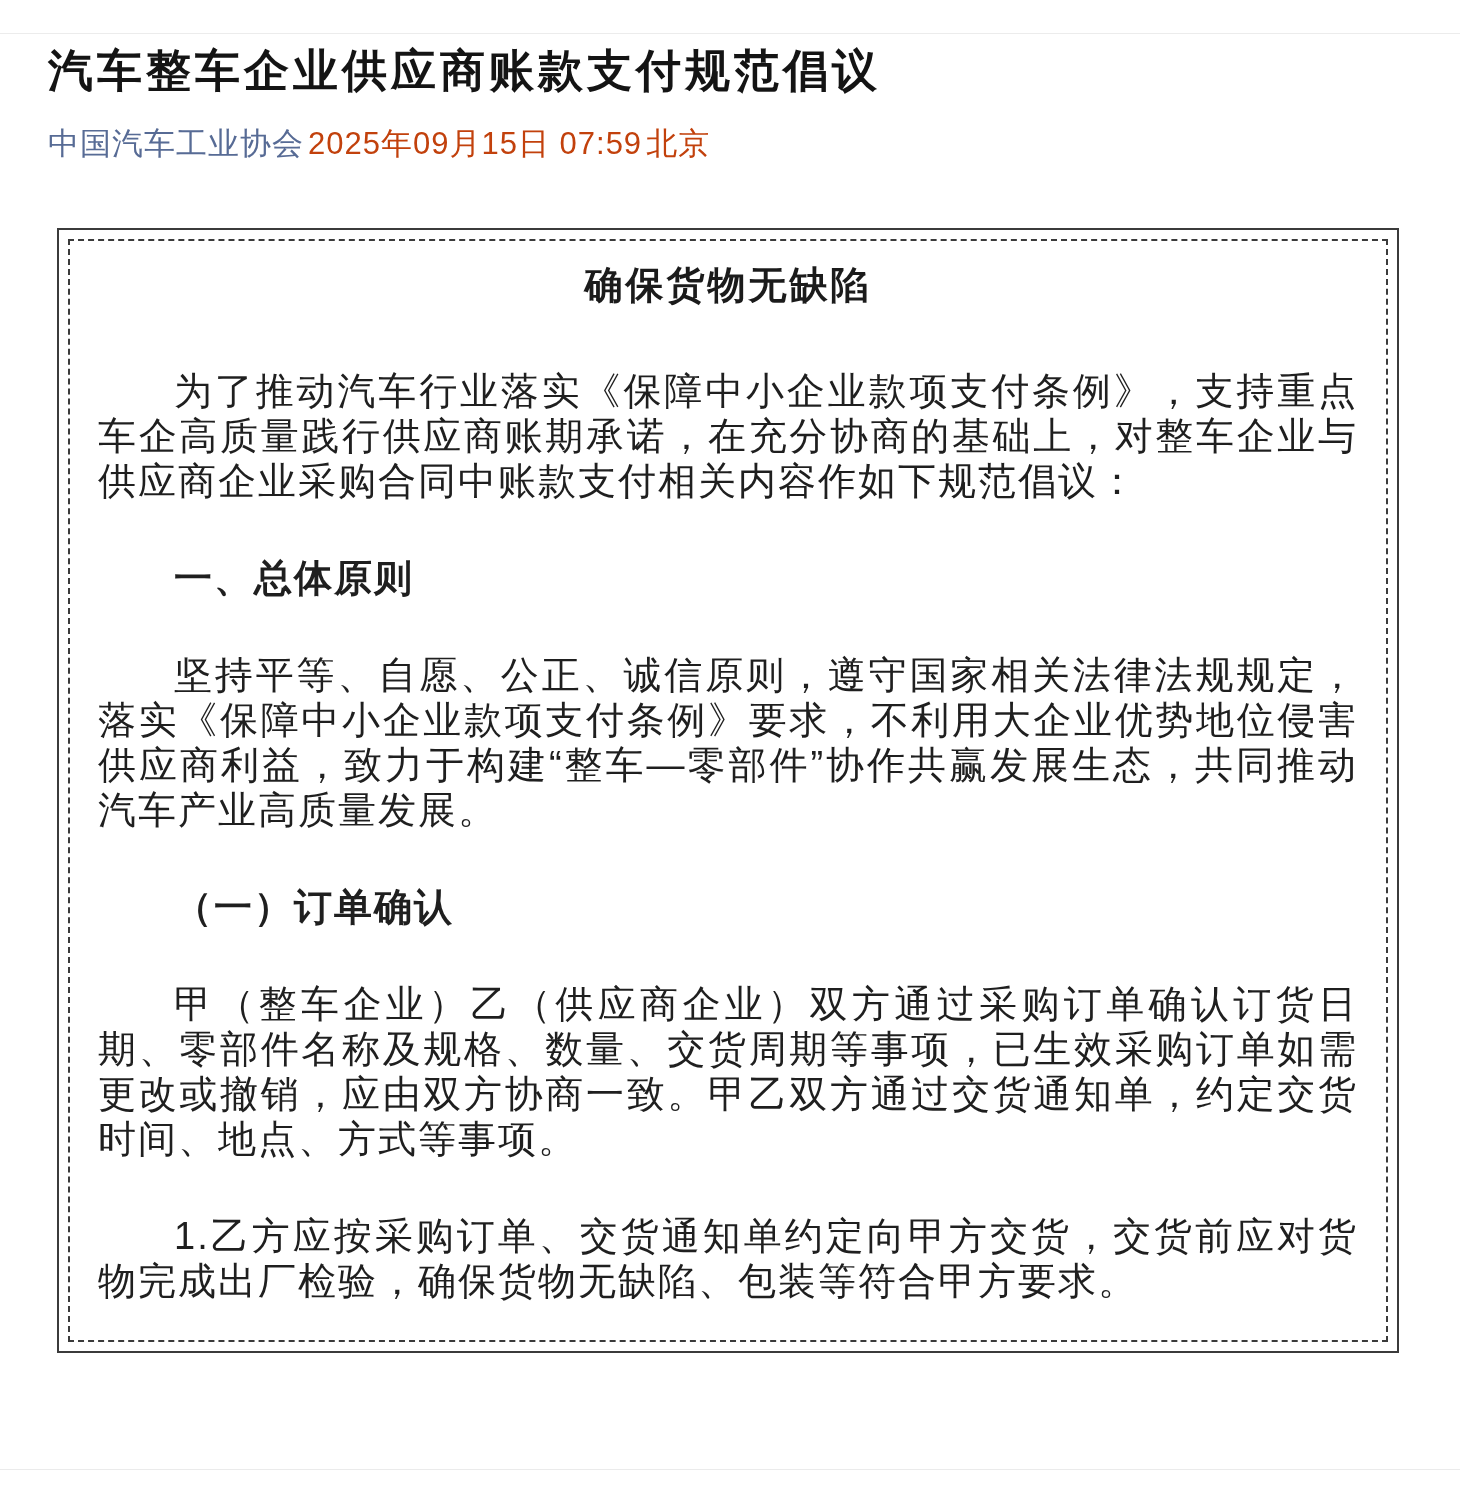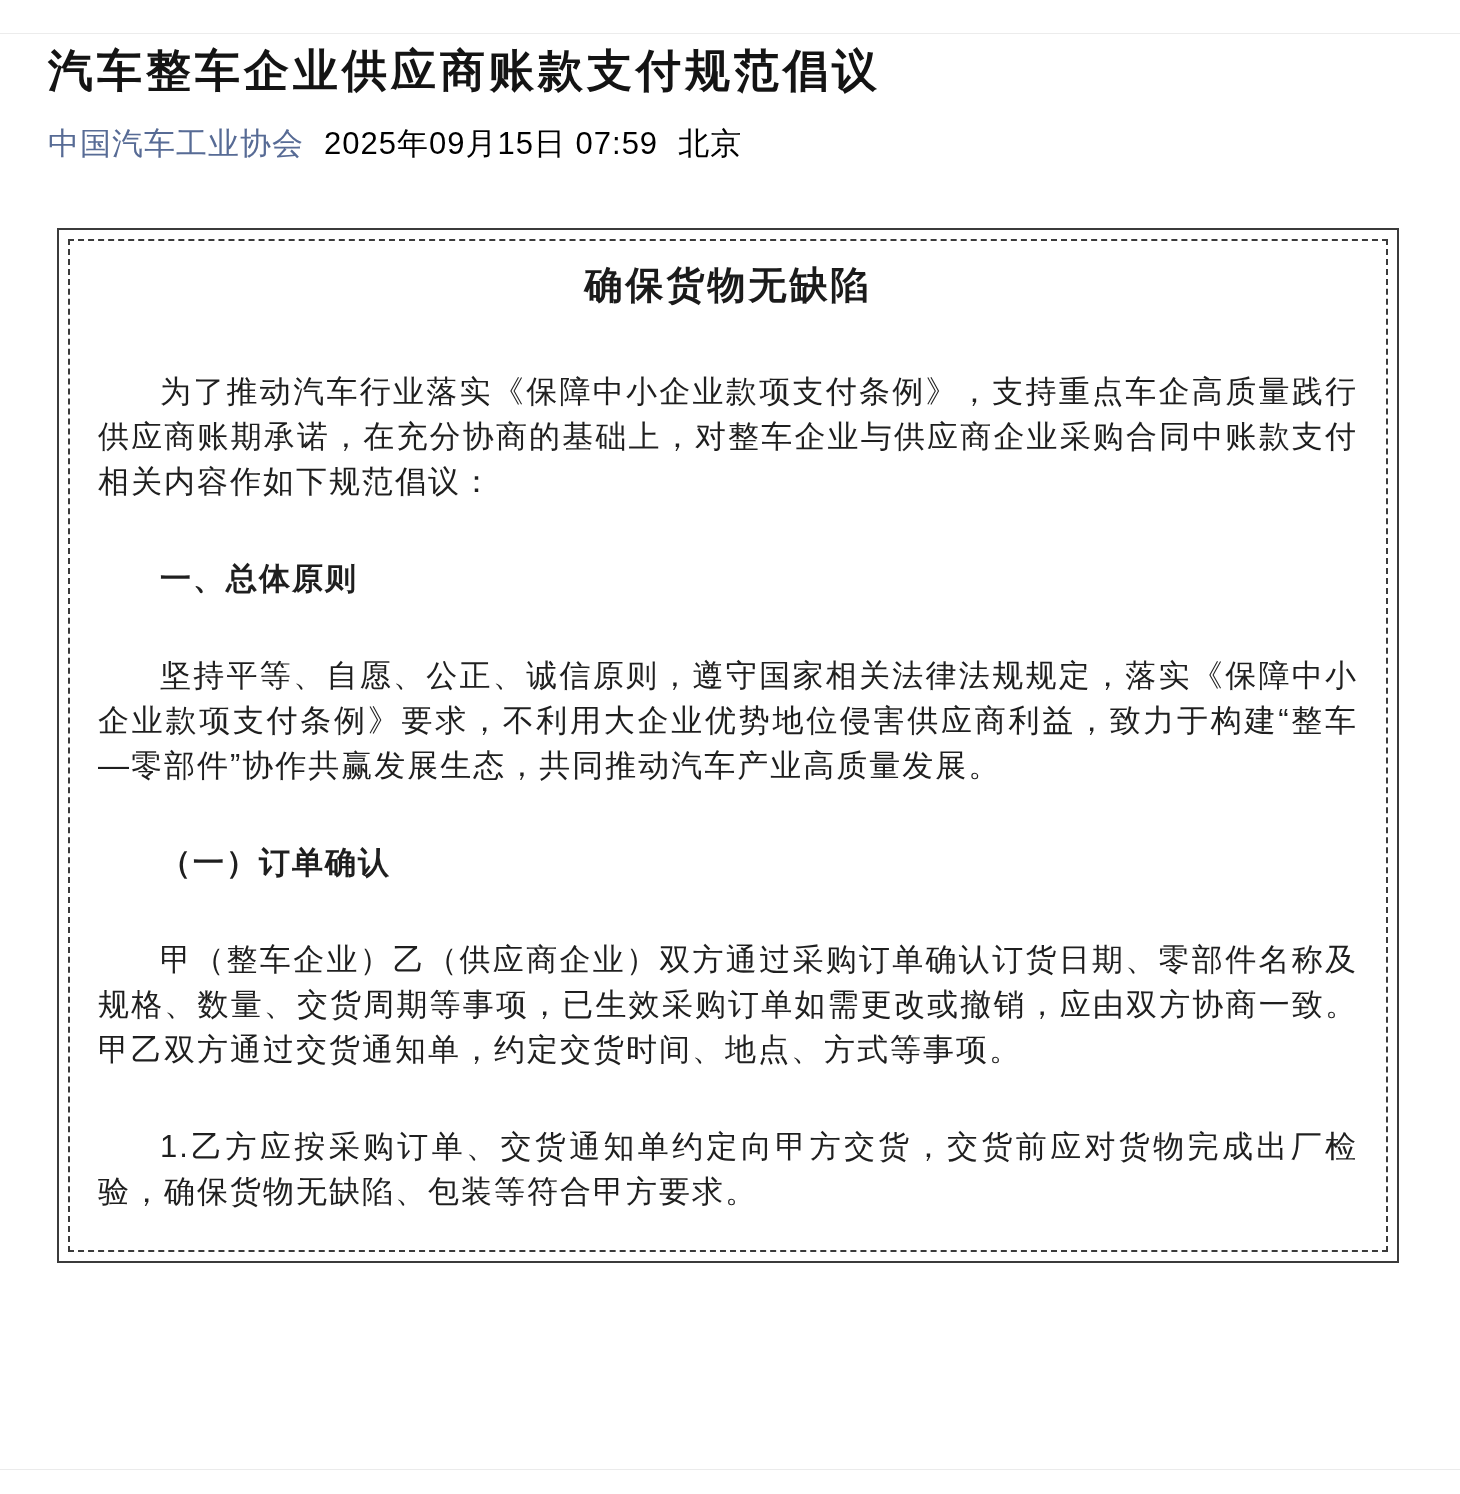--- a/index.html
+++ b/index.html
@@ -30,30 +30,30 @@
     letter-spacing: 4px;
     color: #141414;
   }
   .byline {
     margin-top: 26px;
     font-size: 31px;
     line-height: 36px;
     letter-spacing: 1px;
     display: flex;
     align-items: baseline;
-    gap: 20px;
+    gap: 4px;
     white-space: nowrap;
   }
   .byline .account {
     color: #576b95;
     text-decoration: none;
     cursor: pointer;
   }
   .byline .meta {
-    color: #000000;
+    color: #c2410c;
   }
   .doc-outer {
     margin: 66px 13px 0 9px;
     border: 2px solid #3b3b3b;
     background: #ffffff;
   }
   .doc-inner {
     margin: 9px;
     border: 2px dashed #3b3b3b;
     padding: 18px 28px 24px 28px;
@@ -62,21 +62,21 @@
     text-align: center;
     font-size: 38px;
     line-height: 52px;
     font-weight: 700;
     letter-spacing: 3px;
     color: #1b1b1b;
     margin: 0 0 58px 0;
   }
   .doc-inner p {
     margin: 0 0 52px 0;
-    font-size: 31px;
+    font-size: 38px;
     line-height: 45px;
     letter-spacing: 2px;
     color: #1f1f1f;
     text-align: justify;
     text-indent: 2em;
   }
   .doc-inner p.h {
     font-weight: 700;
   }
   .doc-inner p:last-child {

